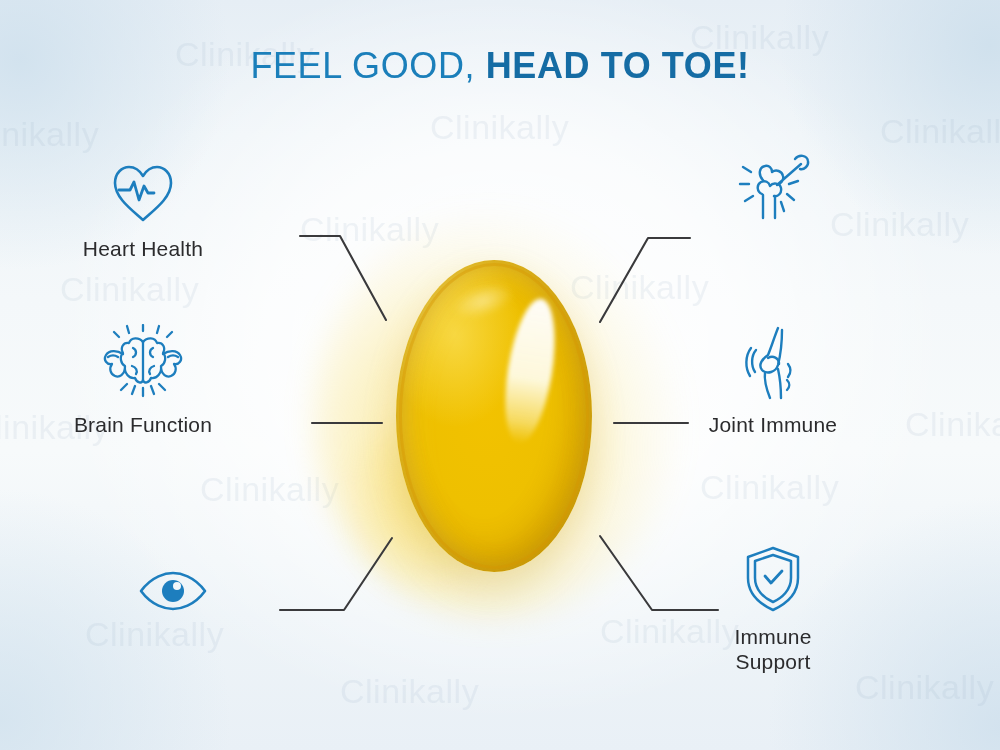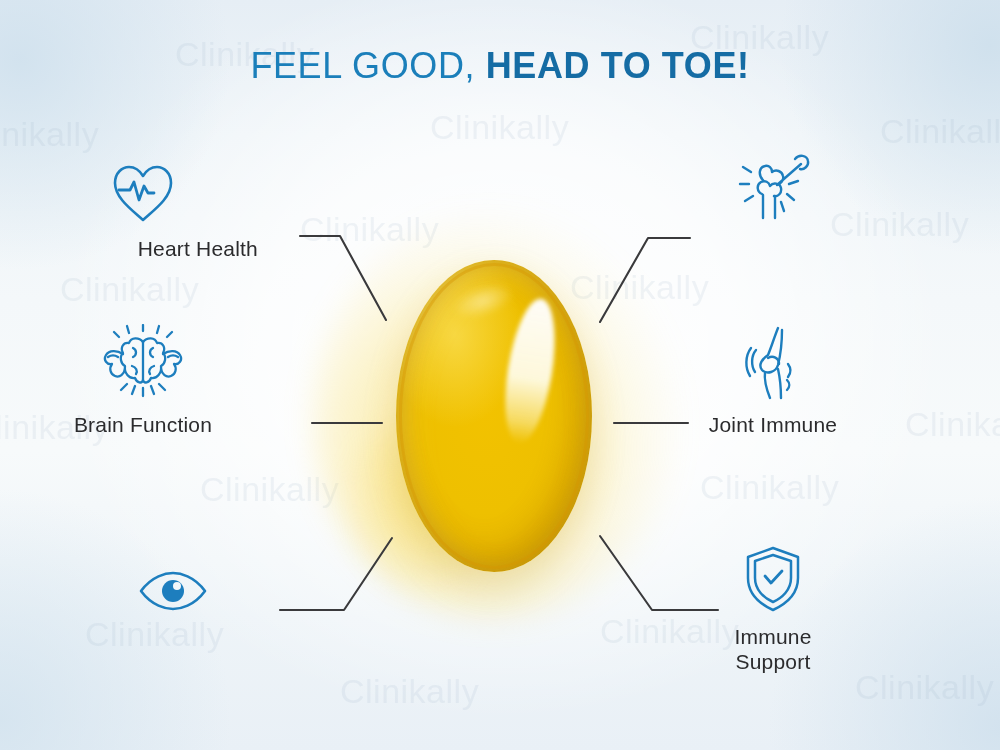--- a/index.html
+++ b/index.html
@@ -159,21 +159,21 @@
   }
   .feature .label {
     margin-top: 10px;
     font-size: 21px;
     line-height: 25px;
     color: #2b2b2d;
     font-weight: 400;
     letter-spacing: 0.2px;
   }
 
-  .f-heart  { left: 28px;  top: 152px; text-align: right; }
+  .f-heart  { left: 28px;  top: 152px; }
   .f-brain  { left: 28px;  top: 328px; }
   .f-eye    { left: 58px;  top: 540px; }
   .f-bone   { left: 658px; top: 152px; }
   .f-joint  { left: 658px; top: 328px; }
   .f-immune { left: 658px; top: 540px; }
 </style>
 </head>
 <body>
 
 <div id="poster">

